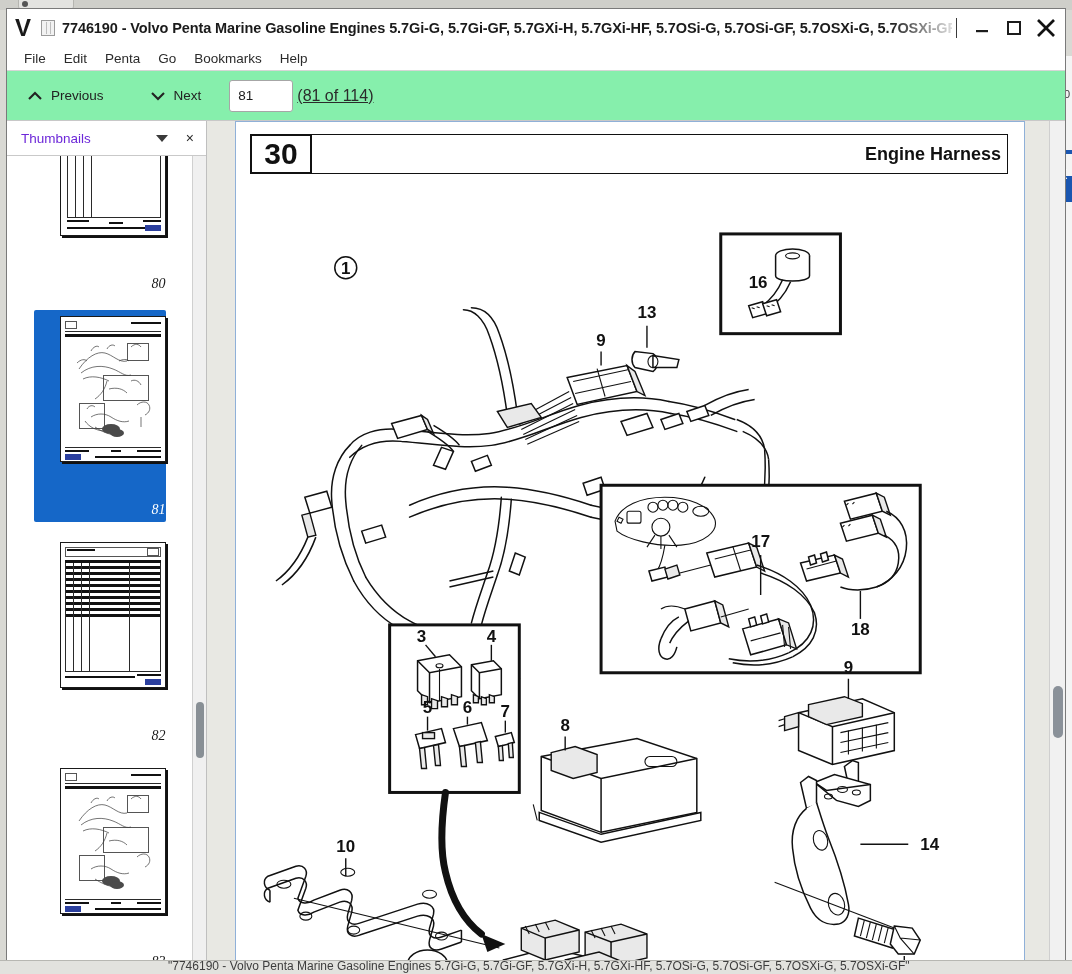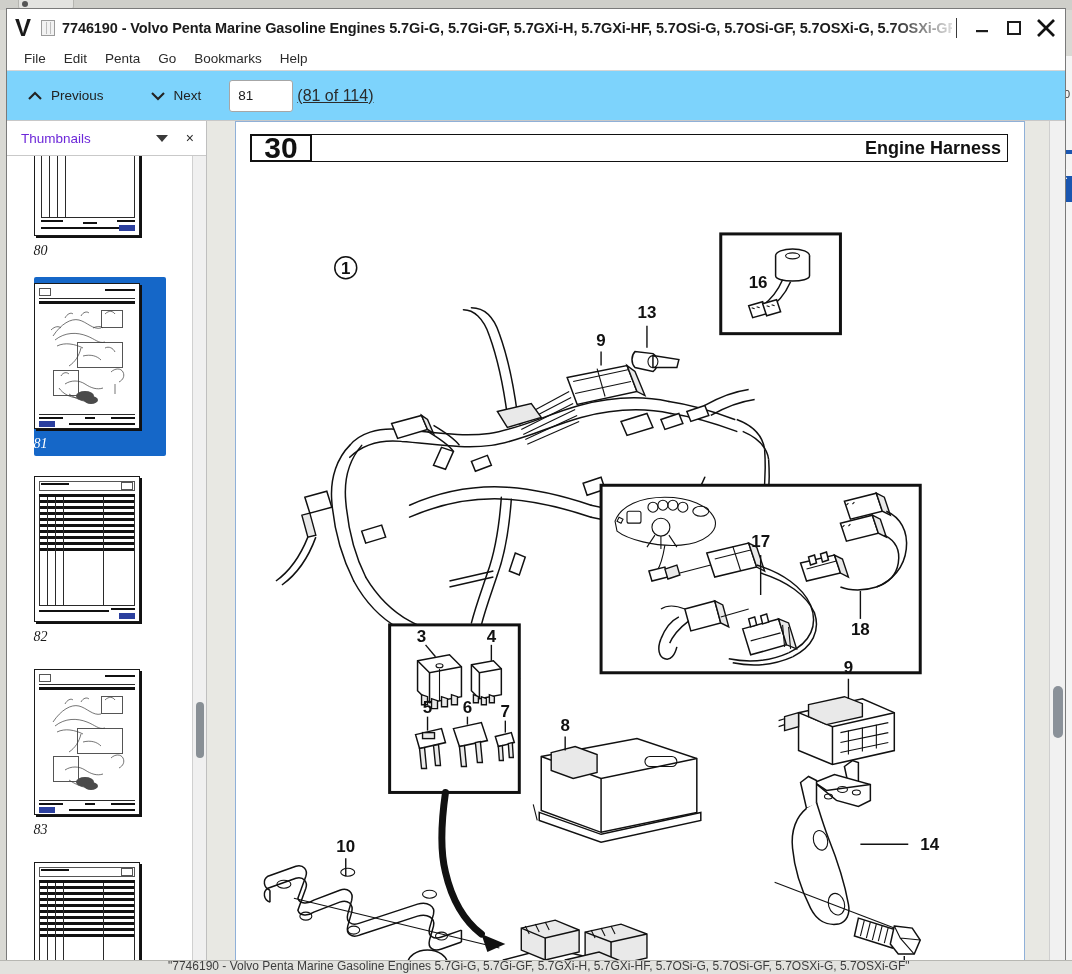--- a/index.html
+++ b/index.html
@@ -100,21 +100,21 @@
   }
   .menu-item {
     font-size: 13.5px; color: #2b2b2b;
     padding: 2px 9px; cursor: pointer;
   }
 
   
   .toolbar {
     height: 50px; min-height: 50px;
     display: flex; align-items: center;
-    background: #7dd3fc;
+    background: #86efac;
     padding-left: 14px;
     border-bottom: 1px solid #c8c8c8;
   }
   .tb-nav {
     display: flex; align-items: center; gap: 8px;
     cursor: pointer; padding: 4px 6px;
     font-size: 13.5px; color: #222;
   }
   .chev { width: 16px; height: 12px; }
   .tb-gap1 { width: 34px; }
@@ -176,23 +176,24 @@
     background: #ffffff;
     border-top: 1px solid #c9c9c9;
     overflow: hidden;
   }
   .sb-list {
     position: absolute; left: 0; top: -72px; right: 14px;
     display: flex; flex-direction: column; align-items: center;
   }
   .thumb-cell {
     width: 132px; padding: 6px 0 4px 0;
-    display: flex; flex-direction: column; align-items: flex-start;
+    display: flex; flex-direction: column; align-items: flex-end;
     margin-bottom: 14px; border-radius: 2px;
     cursor: pointer;
+    gap: 33px;
   }
   .thumb-cell.selected { background: #1567c8; }
   .thumb-page {
     width: 106px; height: 146px;
     background: #ffffff;
     border: 1px solid #1a1a1a;
     box-shadow: 2px 2px 0 #111;
     position: relative; overflow: hidden;
   }
   .thumb-label {
@@ -227,21 +228,21 @@
   .page-sheet {
     position: absolute;
     left: 28px; top: 0px;
     width: 790px; height: 1060px;
     background: #ffffff;
     border: 1px solid #8fb0d8;
   }
 
   
   .pg-headrow {
-    position: absolute; left: 14px; top: 12px; right: 16px; height: 28px;
+    position: absolute; left: 14px; top: 12px; right: 16px; height: 40px;
     display: flex; align-items: stretch;
   }
   .pg-chapnum {
     width: 62px; border: 2px solid #111; background: #fff;
     display: flex; align-items: center; justify-content: center;
     font-size: 30px; font-weight: bold; color: #111;
     font-family: "Liberation Sans", sans-serif;
   }
   .pg-headbar {
     flex: 1 1 auto; border: 1px solid #111; border-left: none;

